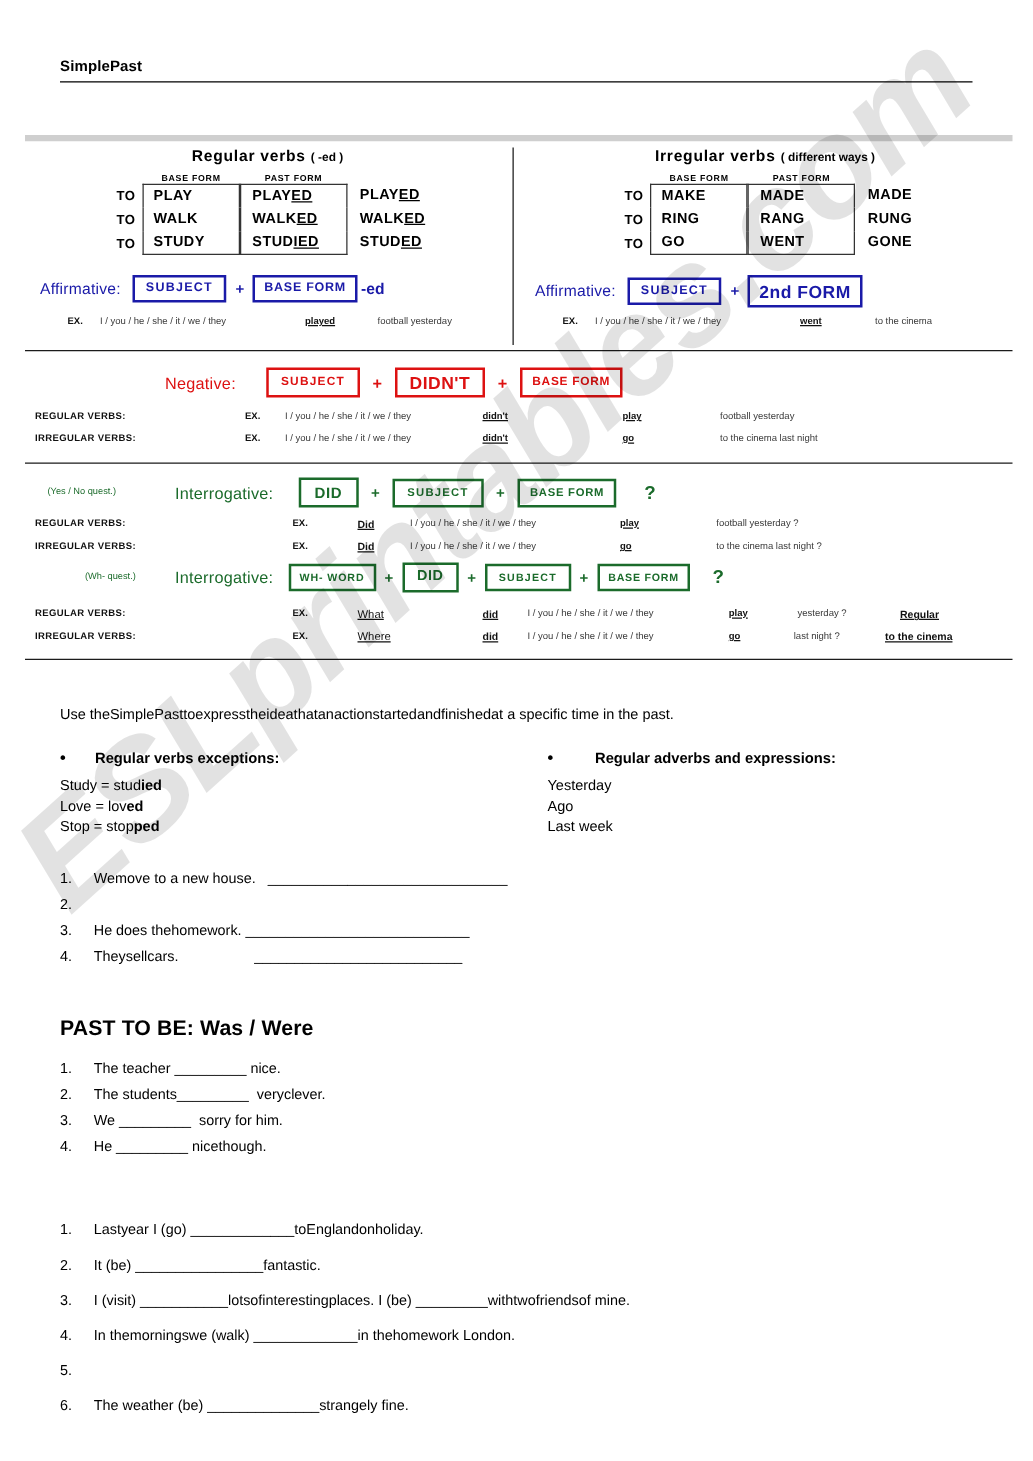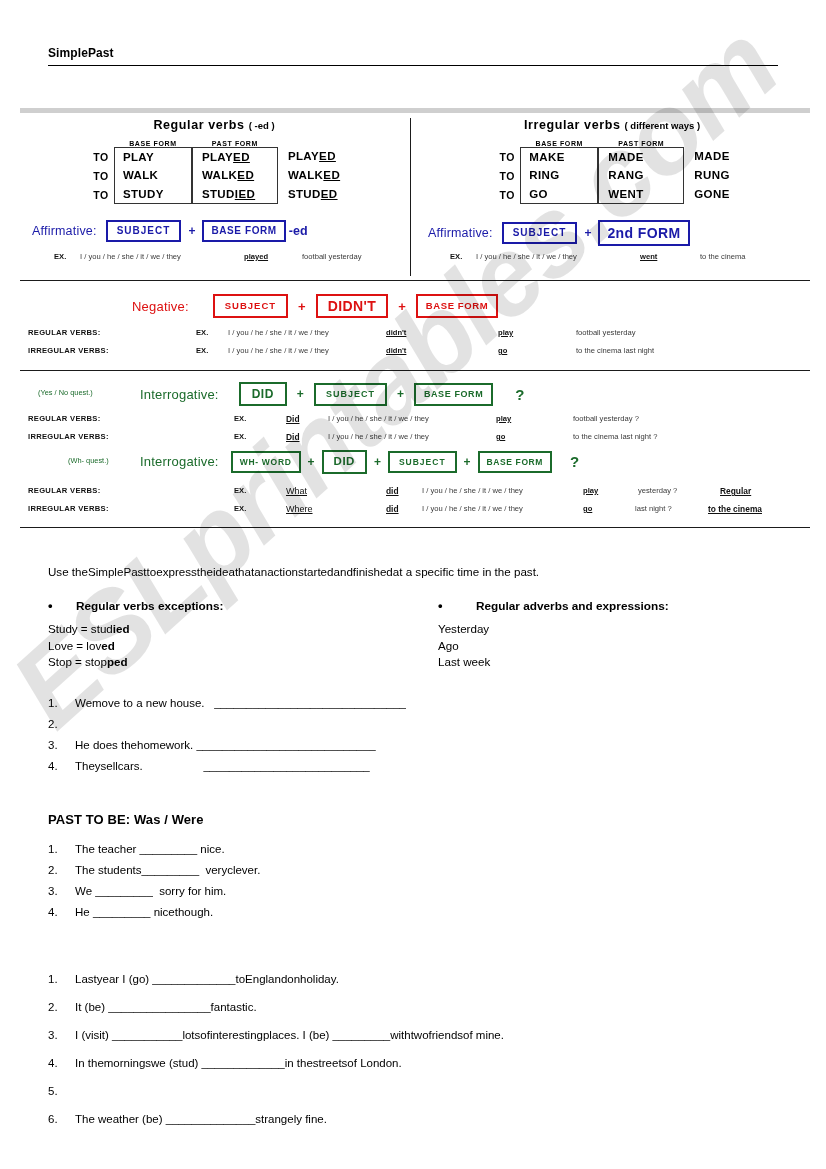--- a/index.html
+++ b/index.html
@@ -258,21 +258,21 @@
     font-size: 11.5px;
     line-height: 1.9;
     white-space: pre;
   }
   ol.exlist li .num { width: 27px; flex: none; }
   ol.exlist.tight li { line-height: 1.82; }
   ol.exlist.loose li { line-height: 2.45; }
 
   .sectionhead {
     font-weight: bold;
-    font-size: 13px;
+    font-size: 17px;
     margin-bottom: 9px;
     letter-spacing: 0.1px;
   }
   .spacer-1 { height: 34px; }
   .spacer-3 { height: 42px; }
 </style>
 </head>
 <body>
 
 <div id="watermark">
@@ -566,18 +566,18 @@
     <li><span class="num">3.</span><span>We _________  sorry for him.</span></li>
     <li><span class="num">4.</span><span>He _________ nicethough.</span></li>
   </ol>
 
   <div class="spacer-3"></div>
 
   <ol class="exlist loose">
     <li><span class="num">1.</span><span>Lastyear I (go) _____________toEnglandonholiday.</span></li>
     <li><span class="num">2.</span><span>It (be) ________________fantastic.</span></li>
     <li><span class="num">3.</span><span>I (visit) ___________lotsofinterestingplaces. I (be) _________withtwofriendsof mine.</span></li>
-    <li><span class="num">4.</span><span>In themorningswe (stud) _____________in thestreetsof London.</span></li>
+    <li><span class="num">4.</span><span>In themorningswe (walk) _____________in thehomework London.</span></li>
     <li><span class="num">5.</span></li>
     <li><span class="num">6.</span><span>The weather (be) ______________strangely fine.</span></li>
   </ol>
 
 </div>
 
 </body></html>

